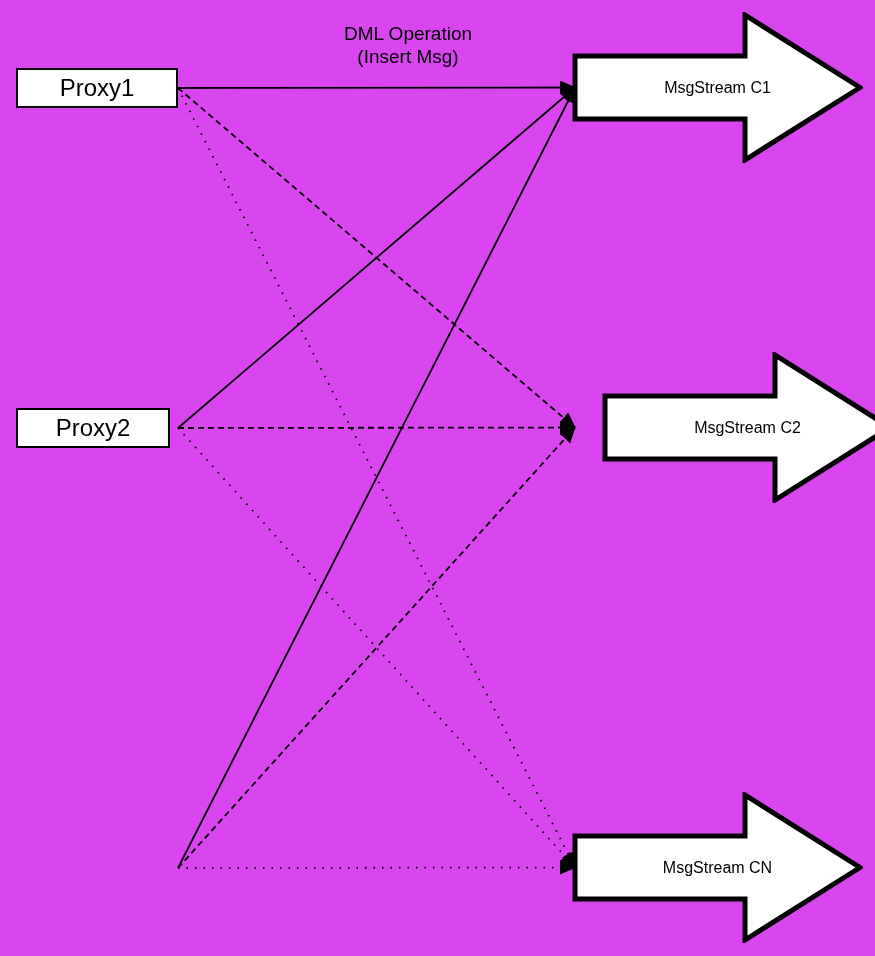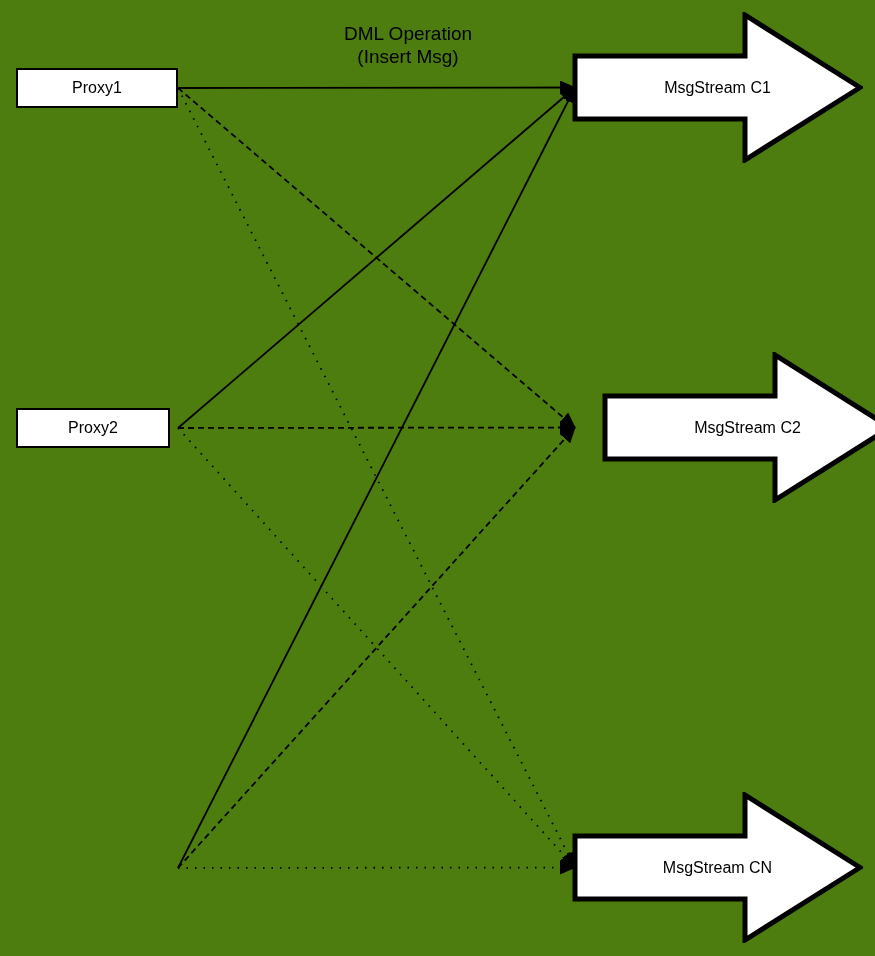--- a/index.html
+++ b/index.html
@@ -4,21 +4,21 @@
 <style>
   html, body {
     margin: 0;
     padding: 0;
     background: #ffffff;
   }
   #canvas {
     position: relative;
     width: 875px;
     height: 956px;
-    background: #4d7c0f;
+    background: #d946ef;
     font-family: "Liberation Sans", sans-serif;
     color: #000000;
     overflow: hidden;
   }
   #edge-layer {
     position: absolute;
     left: 0;
     top: 0;
     z-index: 1;
   }
@@ -31,21 +31,21 @@
   .edge.dotted { stroke-dasharray: 1.5 7; }
   .proxy-node {
     position: absolute;
     z-index: 2;
     box-sizing: border-box;
     background: #ffffff;
     border: 2px solid #000000;
     display: flex;
     align-items: center;
     justify-content: center;
-    font-size: 16px;
+    font-size: 24px;
     line-height: 1;
     white-space: nowrap;
   }
   .stream-node {
     position: absolute;
     z-index: 2;
   }
   .stream-node > svg {
     position: absolute;
     left: 0;

